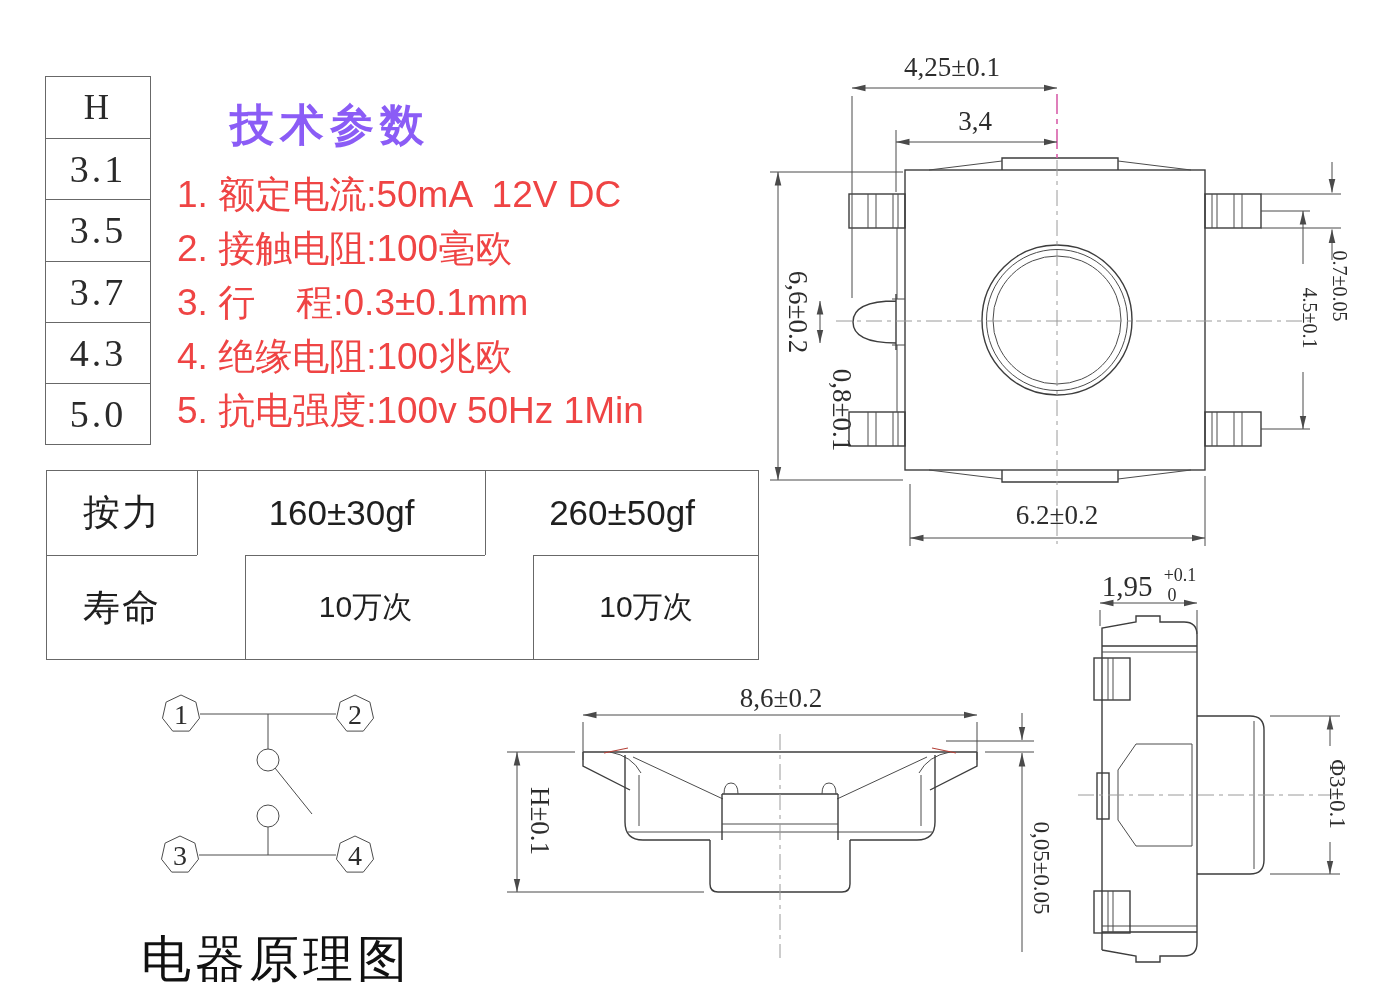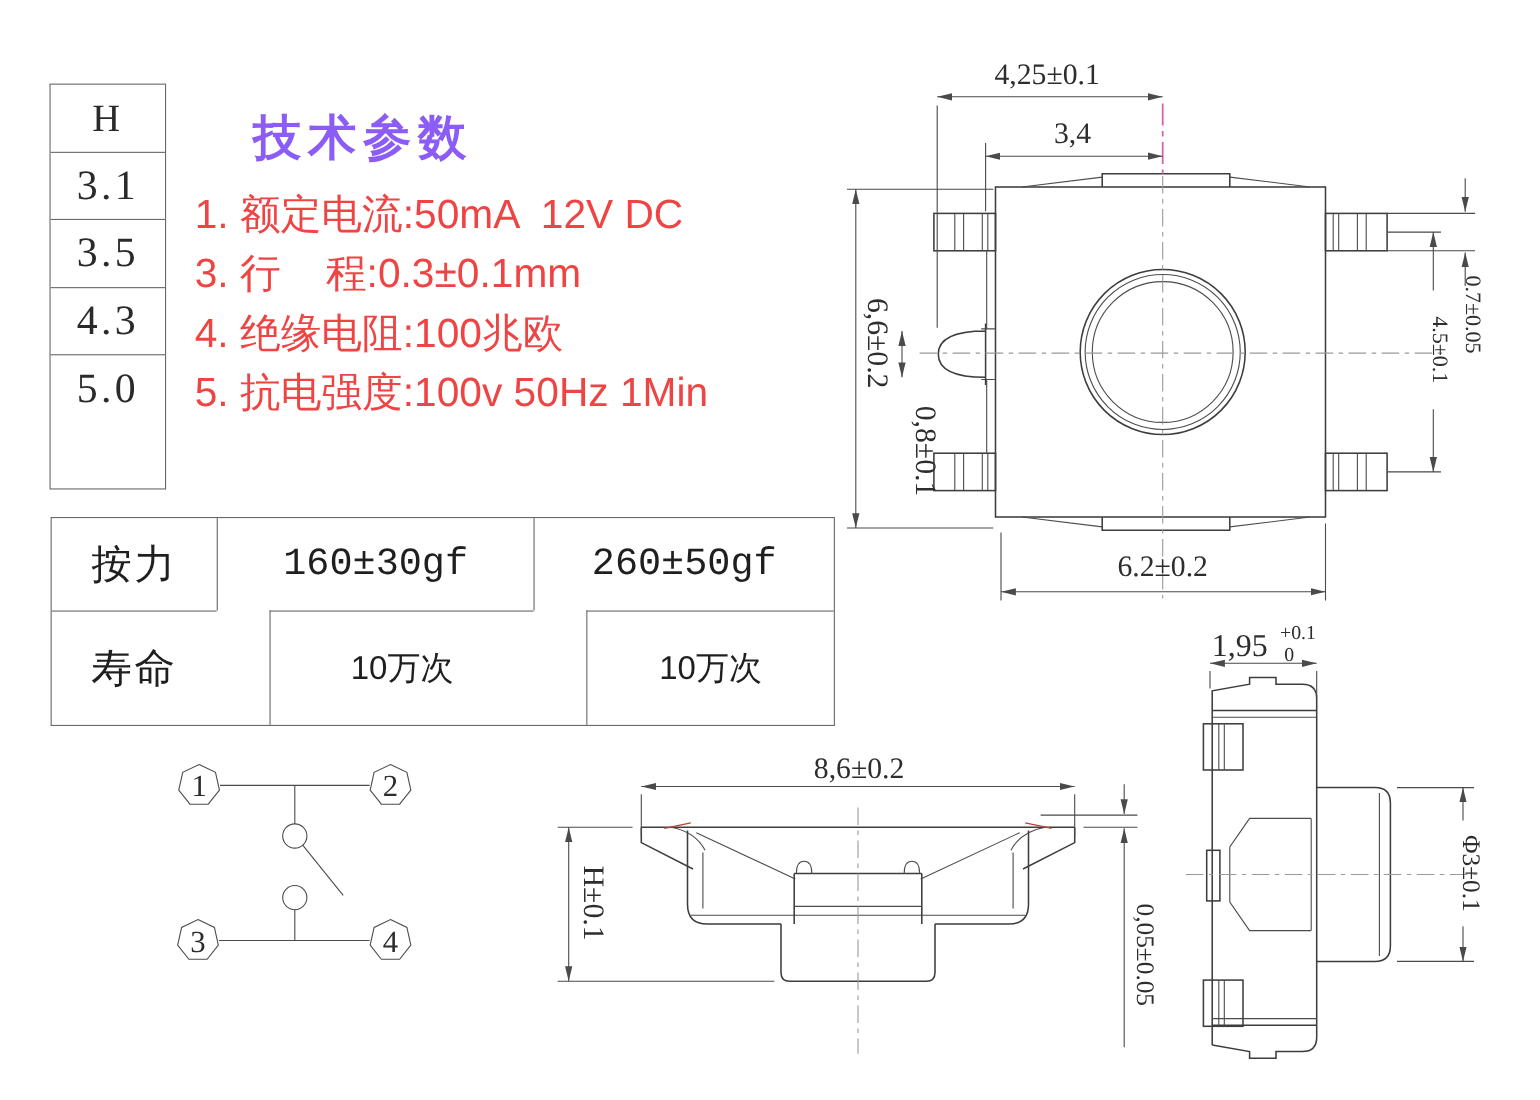--- a/index.html
+++ b/index.html
@@ -34,60 +34,63 @@
           letter-spacing:6px;color:#8b5cf6;}
   .tech-list{position:absolute;left:177px;top:168px;}
   .tech-list div{font-size:37px;line-height:54px;color:#ef4444;white-space:pre;}
 
   
   .ftable{position:absolute;left:46px;top:470px;width:711px;height:188px;
           border:1.5px solid #686868;display:grid;
           grid-template-columns:150px 288px 1fr;grid-template-rows:84px 1fr;}
   .ftable>div{display:flex;align-items:center;justify-content:center;color:#1f1f1f;
           border-left:1.5px solid #686868;border-top:1.5px solid #686868;}
-  .ftable>div:nth-child(-n+3){border-top:none;font-family:Liberation Mono, monospace;}
+  .ftable>div:nth-child(-n+3){border-top:none;}
   .ftable>div:nth-child(3n+1){border-left:none;}
   .f-label{font-size:37px;letter-spacing:2px;}
   .f-val1{font-size:35px;}
   .f-val2{font-size:30px;margin-left:48px;}
 
   
   .caption{position:absolute;left:141px;top:926px;font-family:"Liberation Serif",serif;
           font-size:50px;letter-spacing:4px;color:#111;}
 </style>
 </head>
 <body>
 
 <div id="canvas">
 
   <div class="htable">
     <div>H</div>
     <div>3.1</div>
     <div>3.5</div>
+    <div>3.7</div>
     <div>4.3</div>
     <div>5.0</div>
   </div>
 
   <div class="tech-title">技术参数</div>
   <div class="tech-list">
     <div>1. 额定电流:50mA  12V DC</div>
+    <div>2. 接触电阻:100毫欧</div>
     <div>3. 行    程:0.3±0.1mm</div>
     <div>4. 绝缘电阻:100兆欧</div>
     <div>5. 抗电强度:100v 50Hz 1Min</div>
   </div>
 
   <div class="ftable">
     <div class="f-label">按力</div>
     <div class="f-val1">160±30gf</div>
     <div class="f-val1">260±50gf</div>
     <div class="f-label">寿命</div>
     <div class="f-val2">10万次</div>
     <div class="f-val2">10万次</div>
   </div>
 
+  <div class="caption">电器原理图</div>
 
   <svg id="art" width="1400" height="1000" viewBox="0 0 1400 1000">
     <defs>
       <marker id="ar" viewBox="0 0 14 8" refX="13.5" refY="4" markerWidth="14" markerHeight="8" orient="auto-start-reverse" markerUnits="userSpaceOnUse">
         <path d="M13.5,4 L0,0.7 L0,7.3 Z" fill="#4a4a4a"></path>
       </marker>
     </defs>
 
     <g>
 

